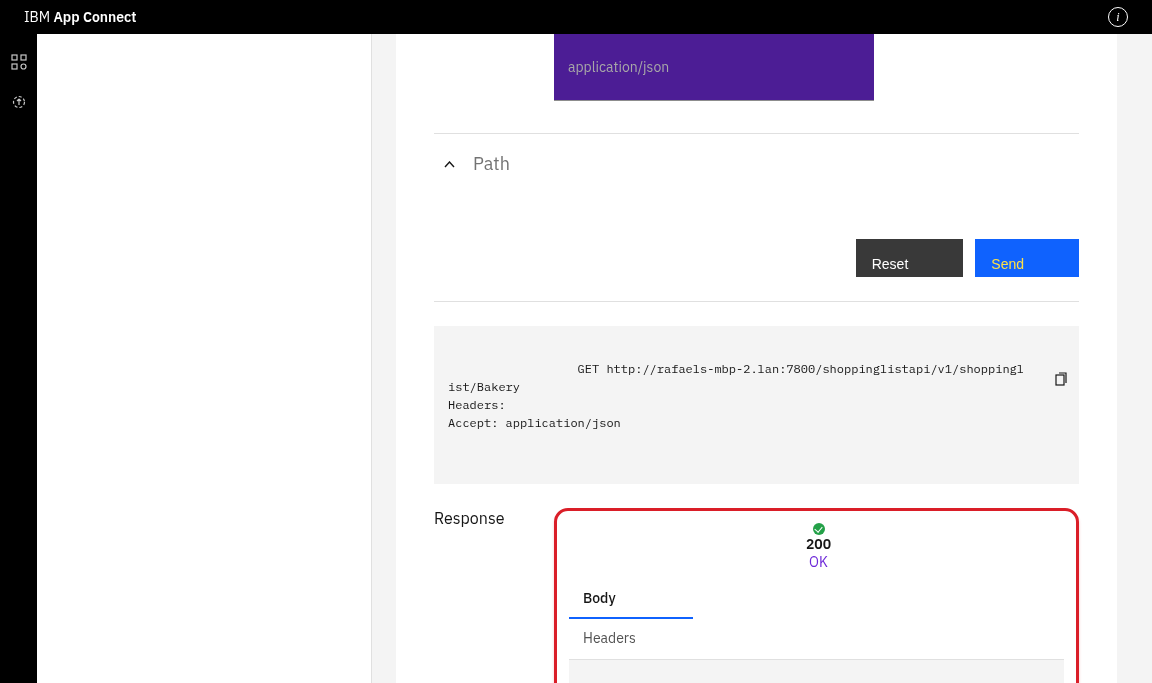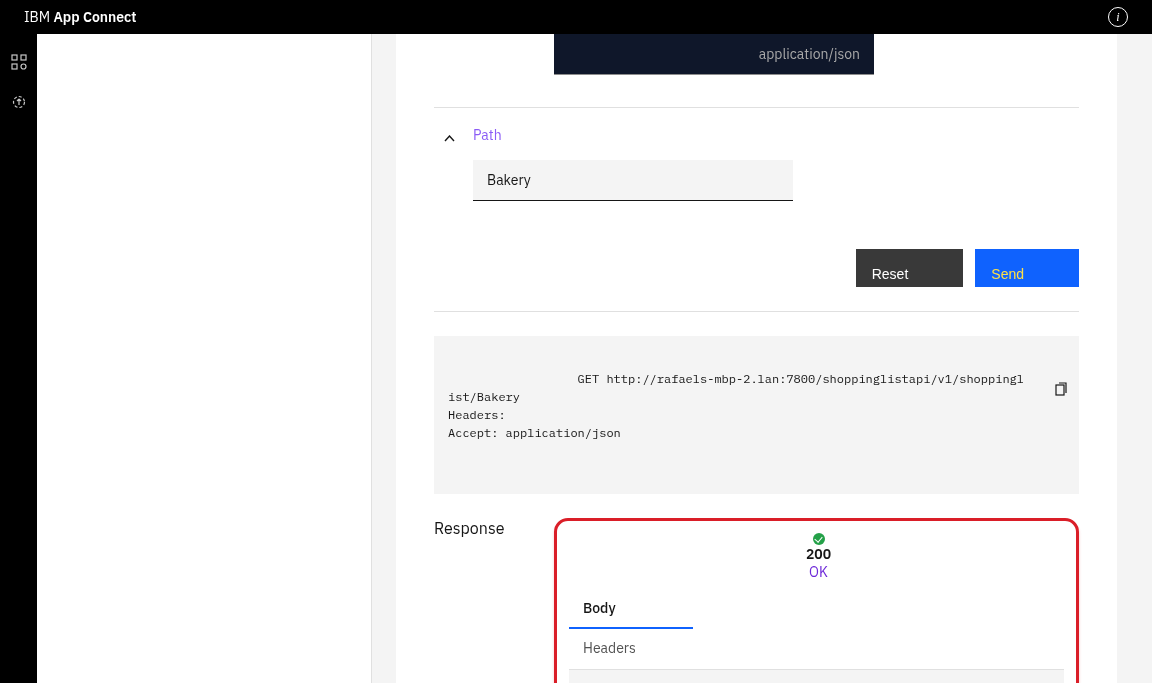--- a/index.html
+++ b/index.html
@@ -80,27 +80,26 @@
     background: #fff;
     padding: 0 38px 30px 38px;
     min-height: 632px;
   }
 
   
   .param-area {
     padding-top: 0;
   }
   .grayfield {
-    background: #0f172a;
+    background: #4c1d95;
     border-bottom: 1px solid #8d8d8d;
-    padding: 11px 14px;
+    padding: 24px 14px;
     color: #a8a8a8;
     font-size: 14px;
     width: 320px;
-    text-align: right;
   }
   .section-path {
     border-top: 1px solid #e0e0e0;
     margin-top: 32px;
     display: flex;
     padding-top: 18px;
   }
   .chev {
     padding: 2px 18px 0 10px;
     cursor: pointer;
@@ -109,21 +108,21 @@
   .label-row {
     display: flex;
     justify-content: space-between;
     align-items: baseline;
     margin-bottom: 10px;
     width: 320px;
   }
   .label-row .lbl { font-size: 14px; color: #161616; }
   .label-row .req { color: #da1e28; }
   .label-row .gen { color: #0f62fe; font-size: 14px; cursor: pointer; }
-  .path-title { font-size: 14px; color: #8b5cf6; }
+  .path-title { font-size: 18px; color: #737373; }
 
   
   .btnrow {
     display: flex;
     justify-content: flex-end;
     gap: 12px;
     padding: 48px 0 24px 0;
     border-bottom: 1px solid #e0e0e0;
   }
   .btn {
@@ -257,21 +256,20 @@
 
             <div class="section-path">
               <div class="chev">
                 <svg width="11" height="7" viewBox="0 0 11 7">
                     <path d="M1 6 L5.5 1 L10 6" fill="none" stroke="#161616" stroke-width="1.4"></path>
                   </svg>
               </div>
               <div class="path-body">
                 <div class="path-title">Path</div>
                 <div style="height:16px"></div>
-                <input class="textinput" type="text" value="Bakery" style="">
               </div>
             </div>
 
             <div class="btnrow">
               <button class="btn secondary">Reset</button>
               <button class="btn primary">Send</button>
             </div>
 
             <div class="rr">
               <div class="rr-body">

